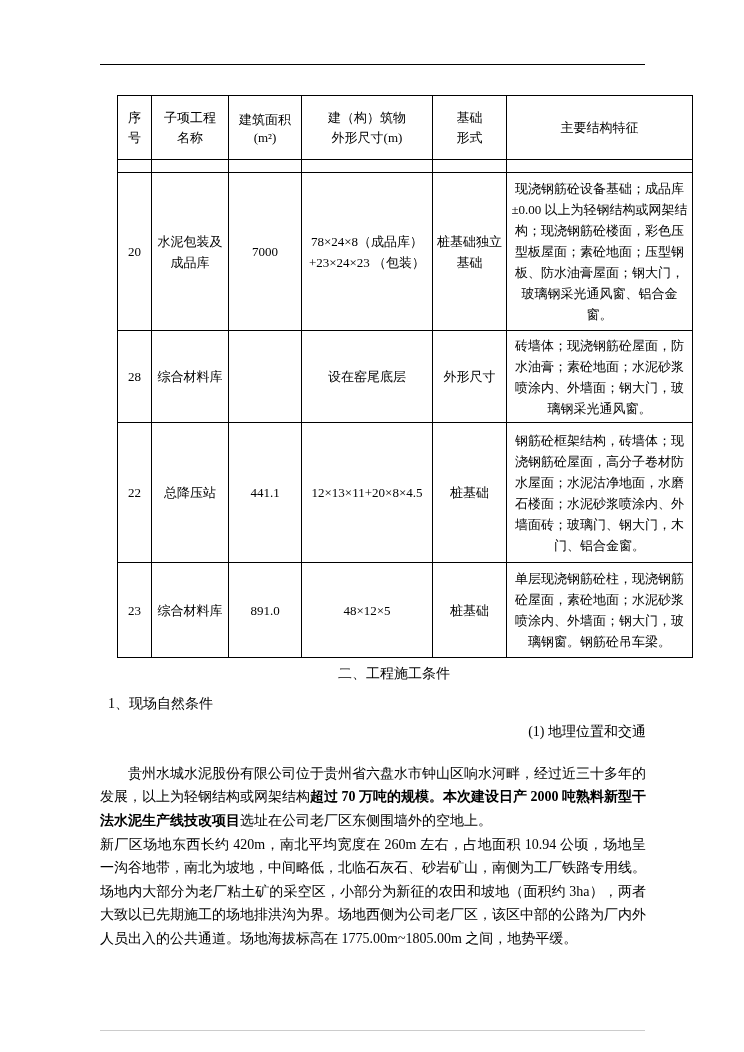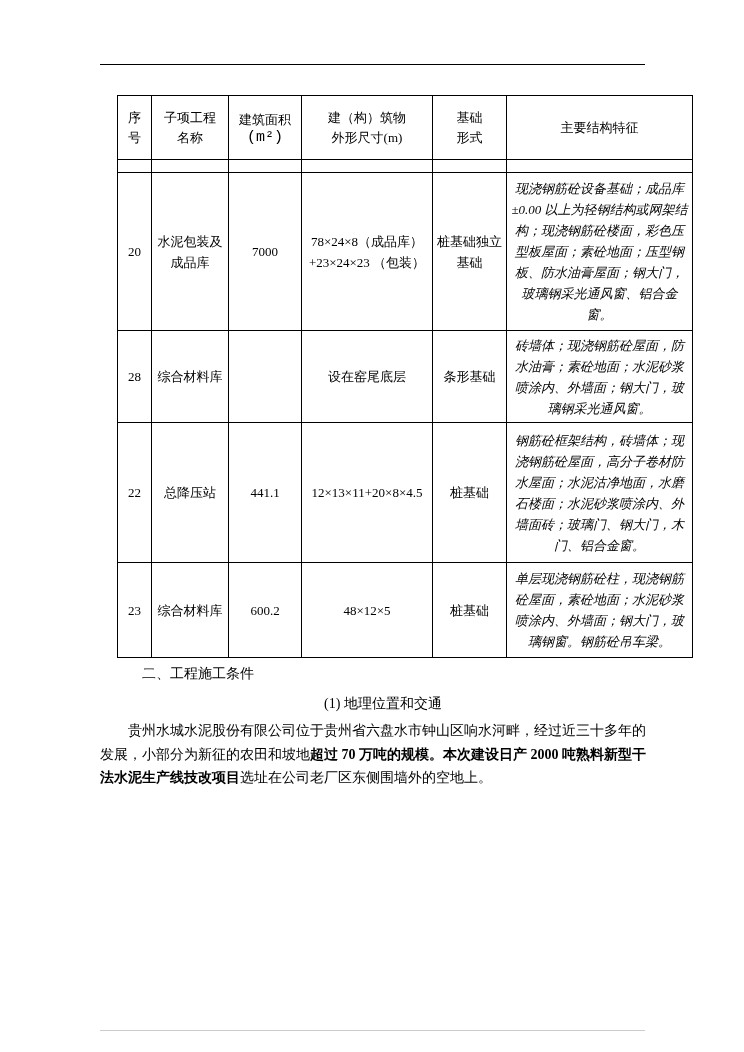--- a/index.html
+++ b/index.html
@@ -33,36 +33,35 @@
     overflow:hidden;
     word-break:break-all;
   }
   tr.r-hdr  { height:64px; }
   tr.r-sp   { height:13px; }
   tr.r-20   { height:158px; }
   tr.r-21   { height:92px; }
   tr.r-22   { height:140px; }
   tr.r-23   { height:95px; }
   td .hline { line-height:20px; }
-  td .sub   { font-size:15px; line-height:16px;font-family:Liberation Mono, monospace; }
+  td .sub   { font-size:13px; line-height:16px; }
   td.cell-dims { white-space:pre-line; line-height:23px; }
   td.cell-features {
     text-align:justify;
     padding:4px 7px;
     line-height:20.5px;
-    font-style:italic;
   }
   .body-text {
     position:absolute; left:100px; top:662px; width:546px;
     font-size:14px;
   }
   .body-text p { margin:0; line-height:23.6px; text-align:justify; }
-  .body-text p.h1 { margin:0 0 6px 42px; text-align:left; }
+  .body-text p.h1 { margin:0 0 6px 42px; text-align:center; }
   .body-text p.h2 { margin:0 0 5px 8px;  text-align:left; }
-  .body-text p.h3 { margin:0 0 4px 20px; text-align:center; }
+  .body-text p.h3 { margin:0 0 18px 20px; text-align:right; }
   .body-text p.indent { text-indent:28px; }
   .bold-seg { font-weight:bold; }
 </style>
 </head>
 <body>
 
 <div class="page">
 
   <div class="topline"></div>
 
@@ -119,48 +118,50 @@
 +23×24×23 （包装）</td>
         <td>桩基础独立基础</td>
         <td class="cell-features">现浇钢筋砼设备基础；成品库±0.00 以上为轻钢结构或网架结构；现浇钢筋砼楼面，彩色压型板屋面；素砼地面；压型钢板、防水油膏屋面；钢大门，玻璃钢采光通风窗、铝合金窗。</td>
       </tr>
 
       <tr class="r-21">
         <td>28</td>
         <td>综合材料库</td>
         <td></td>
         <td class="cell-dims">设在窑尾底层</td>
-        <td>条形基础</td>
+        <td>外形尺寸</td>
         <td class="cell-features">砖墙体；现浇钢筋砼屋面，防水油膏；素砼地面；水泥砂浆喷涂内、外墙面；钢大门，玻璃钢采光通风窗。</td>
       </tr>
 
       <tr class="r-22">
         <td>22</td>
         <td>总降压站</td>
         <td>441.1</td>
         <td class="cell-dims">12×13×11+20×8×4.5</td>
         <td>桩基础</td>
         <td class="cell-features">钢筋砼框架结构，砖墙体；现浇钢筋砼屋面，高分子卷材防水屋面；水泥沽净地面，水磨石楼面；水泥砂浆喷涂内、外墙面砖；玻璃门、钢大门，木门、铝合金窗。</td>
       </tr>
 
       <tr class="r-23">
         <td>23</td>
         <td>综合材料库</td>
-        <td>600.2</td>
+        <td>891.0</td>
         <td class="cell-dims">48×12×5</td>
         <td>桩基础</td>
         <td class="cell-features">单层现浇钢筋砼柱，现浇钢筋砼屋面，素砼地面；水泥砂浆喷涂内、外墙面；钢大门，玻璃钢窗。钢筋砼吊车梁。</td>
       </tr>
     </tbody>
   </table>
 
   <div class="body-text">
     <p class="h1">二、工程施工条件</p>
+    <p class="h2">1、现场自然条件</p>
     <p class="h3">(1) 地理位置和交通</p>
 
-    <p class="indent"><span>贵州水城水泥股份有限公司位于贵州省六盘水市钟山区响水河畔，经过近三十多年的发展，小部分为新征的农田和坡地</span><span class="bold-seg">超过 70 万吨的规模。本次建设日产 2000 吨熟料新型干法水泥生产线技改项目</span><span>选址在公司老厂区东侧围墙外的空地上。</span></p>
+    <p class="indent"><span>贵州水城水泥股份有限公司位于贵州省六盘水市钟山区响水河畔，经过近三十多年的发展，以上为轻钢结构或网架结构</span><span class="bold-seg">超过 70 万吨的规模。本次建设日产 2000 吨熟料新型干法水泥生产线技改项目</span><span>选址在公司老厂区东侧围墙外的空地上。</span></p>
 
+    <p>新厂区场地东西长约 420m，南北平均宽度在 260m 左右，占地面积 10.94 公顷，场地呈一沟谷地带，南北为坡地，中间略低，北临石灰石、砂岩矿山，南侧为工厂铁路专用线。场地内大部分为老厂粘土矿的采空区，小部分为新征的农田和坡地（面积约 3ha），两者大致以已先期施工的场地排洪沟为界。场地西侧为公司老厂区，该区中部的公路为厂内外人员出入的公共通道。场地海拔标高在 1775.00m~1805.00m 之间，地势平缓。</p>
 
   </div>
 
   <div class="footline"></div>
 
 </div>
 
 </body></html>

